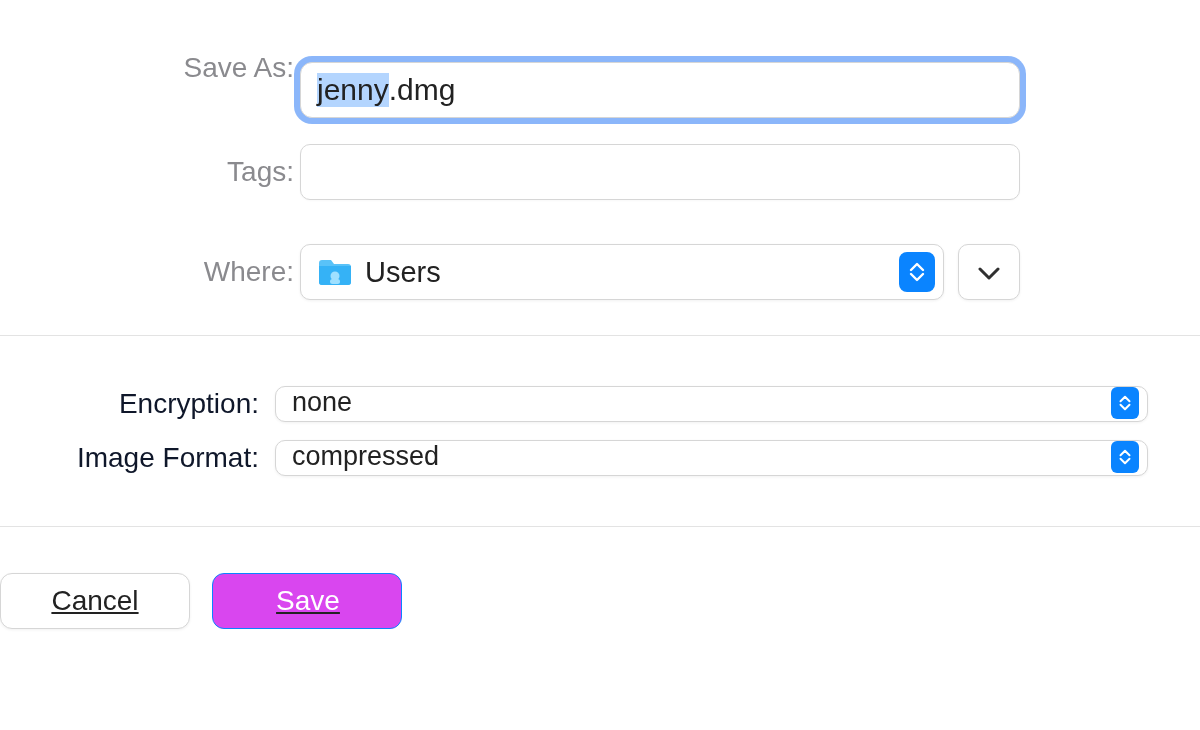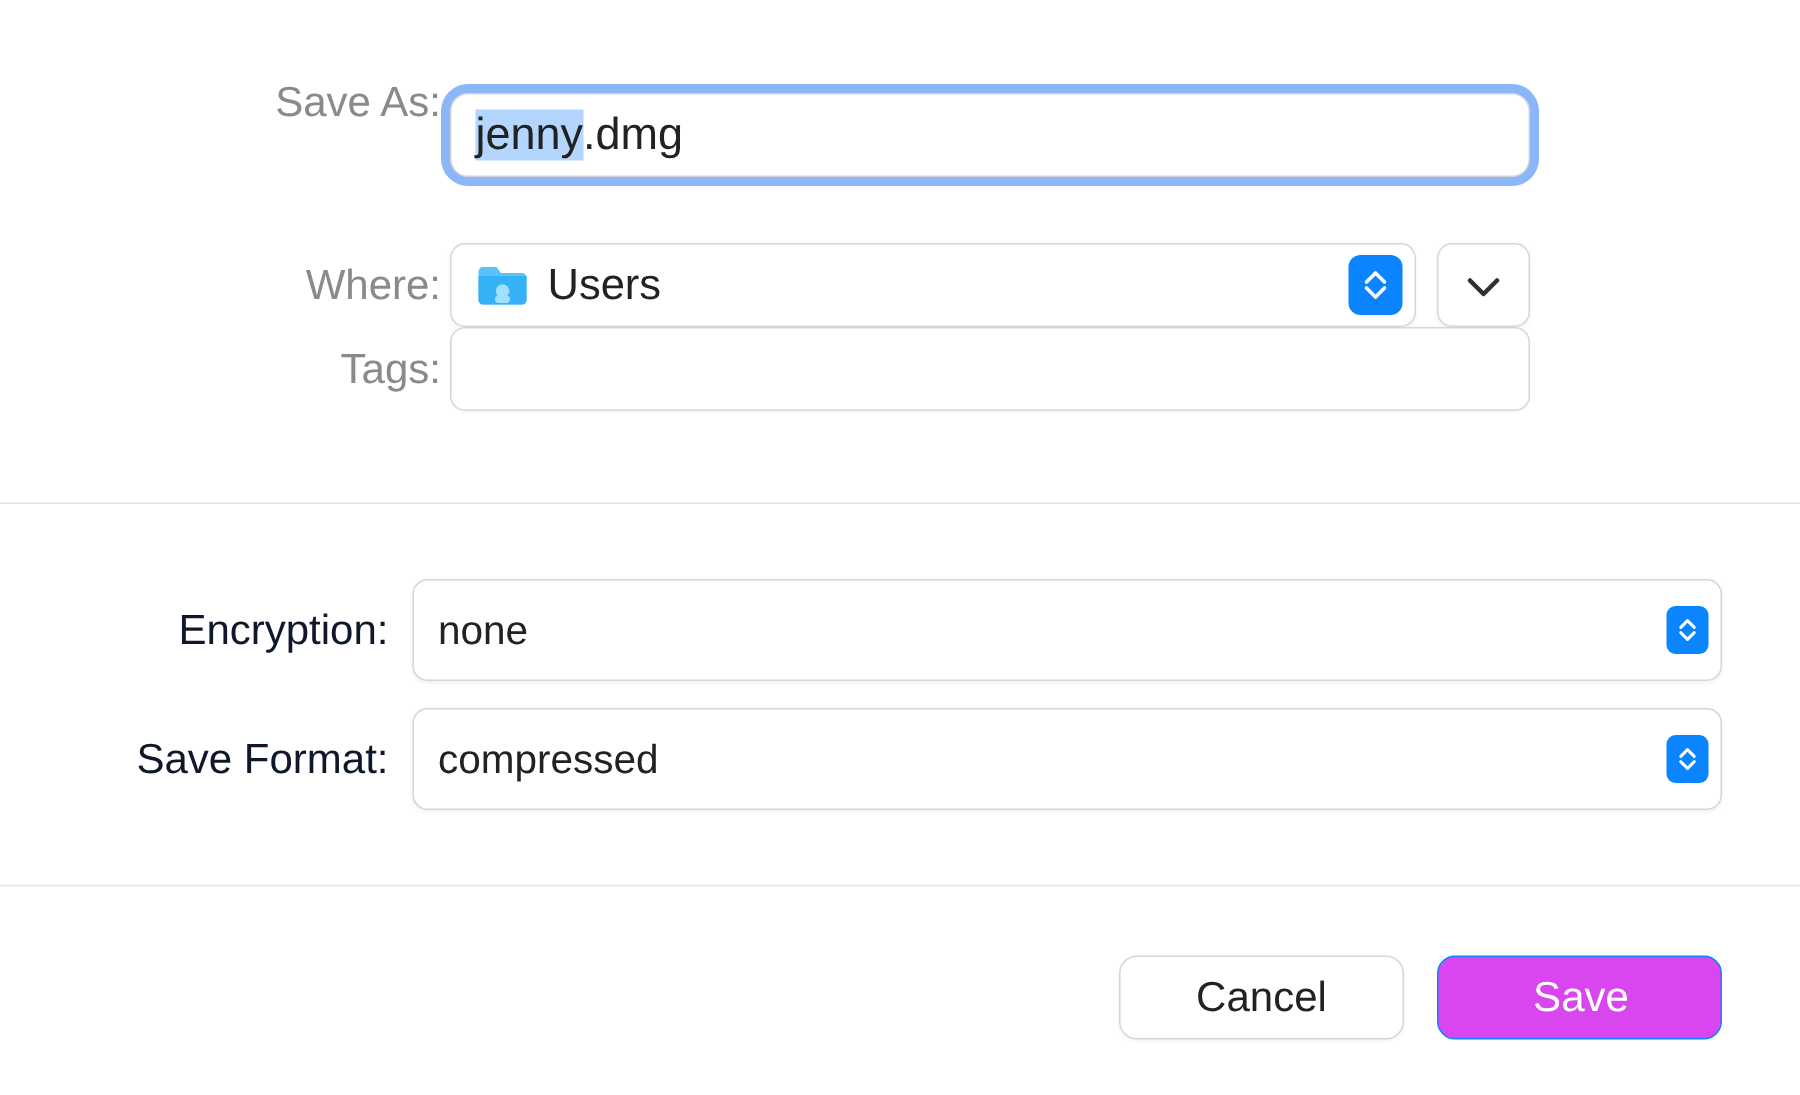--- a/index.html
+++ b/index.html
@@ -146,38 +146,38 @@
     }
     .mid-label {
       width: 275px;
       text-align: right;
       padding-right: 16px;
       font-size: 28px;
       color: #0f172a;
     }
     .mid-popup {
       flex: 1;
-      height: 68px;
+      height: 36px;
       border: 1px solid #d6d6d6;
       border-radius: 10px;
       background: #fff;
       display: flex;
-      align-items: center;
+      align-items: flex-start;
       padding: 0 8px 0 16px;
       box-shadow: 0 1px 3px rgba(0,0,0,0.06);
       font-size: 27px;
     }
     .mid-popup .popup-text { flex: 1; }
 
     
     .footer {
       padding: 46px 52px 0 0;
       display: flex;
-      justify-content: flex-end;
       gap: 22px;
+      text-decoration: underline;
     }
     .btn {
       height: 56px;
       min-width: 190px;
       border-radius: 12px;
       font-size: 28px;
       display: flex;
       align-items: center;
       justify-content: center;
       padding: 0 34px;
@@ -203,20 +203,27 @@
 
   <div class="section-top">
 
     <div class="form-row">
       <div class="form-label">Save As:</div>
       <div class="form-control-wrap">
         <div class="saveas-input">
           <span class="selection">jenny</span>
             <span class="caret-spacer">.dmg</span>
         </div>
+      </div>
+    </div>
+
+    <div class="form-row">
+      <div class="form-label">Tags:</div>
+      <div class="form-control-wrap">
+        <div class="tags-input"></div>
       </div>
     </div>
 
     <div class="form-row where-row">
       <div class="form-label">Where:</div>
       <div class="form-control-wrap">
         <div class="where-popup">
           <span class="folder-icon">
             <svg viewBox="0 0 36 30" width="36" height="30">
               <path d="M2 6 a3 3 0 0 1 3-3 h9 l3 4 h14 a3 3 0 0 1 3 3 v15 a3 3 0 0 1 -3 3 H5 a3 3 0 0 1 -3 -3 Z" fill="#59c2f8"></path>
@@ -238,27 +245,20 @@
         <div class="expand-btn">
           <span>
             <svg width="22" height="14" viewBox="0 0 22 14">
                 <path d="M2 2 L11 11 L20 2" stroke="#303030" stroke-width="3" fill="none" stroke-linecap="round" stroke-linejoin="round"></path>
               </svg>
           </span>
         </div>
       </div>
     </div>
 
-    <div class="form-row">
-      <div class="form-label">Tags:</div>
-      <div class="form-control-wrap">
-        <div class="tags-input"></div>
-      </div>
-    </div>
-
   </div>
 
   <div class="divider"></div>
 
   <div class="section-mid">
 
     <div class="mid-row">
       <div class="mid-label">Encryption:</div>
       <div class="mid-popup">
         <span class="popup-text">none</span>
@@ -267,21 +267,21 @@
               <path d="M2 8 L8 2 L14 8" stroke="#fff" stroke-width="2.6" fill="none" stroke-linecap="round" stroke-linejoin="round"></path>
             </svg>
           <svg width="12" height="8" viewBox="0 0 16 10">
               <path d="M2 2 L8 8 L14 2" stroke="#fff" stroke-width="2.6" fill="none" stroke-linecap="round" stroke-linejoin="round"></path>
             </svg>
         </span>
       </div>
     </div>
 
     <div class="mid-row" style="margin-bottom:0;">
-      <div class="mid-label">Save Format:</div>
+      <div class="mid-label">Image Format:</div>
       <div class="mid-popup">
         <span class="popup-text">compressed</span>
         <span class="stepper stepper-small">
           <svg width="12" height="8" viewBox="0 0 16 10">
               <path d="M2 8 L8 2 L14 8" stroke="#fff" stroke-width="2.6" fill="none" stroke-linecap="round" stroke-linejoin="round"></path>
             </svg>
           <svg width="12" height="8" viewBox="0 0 16 10">
               <path d="M2 2 L8 8 L14 2" stroke="#fff" stroke-width="2.6" fill="none" stroke-linecap="round" stroke-linejoin="round"></path>
             </svg>
         </span>

